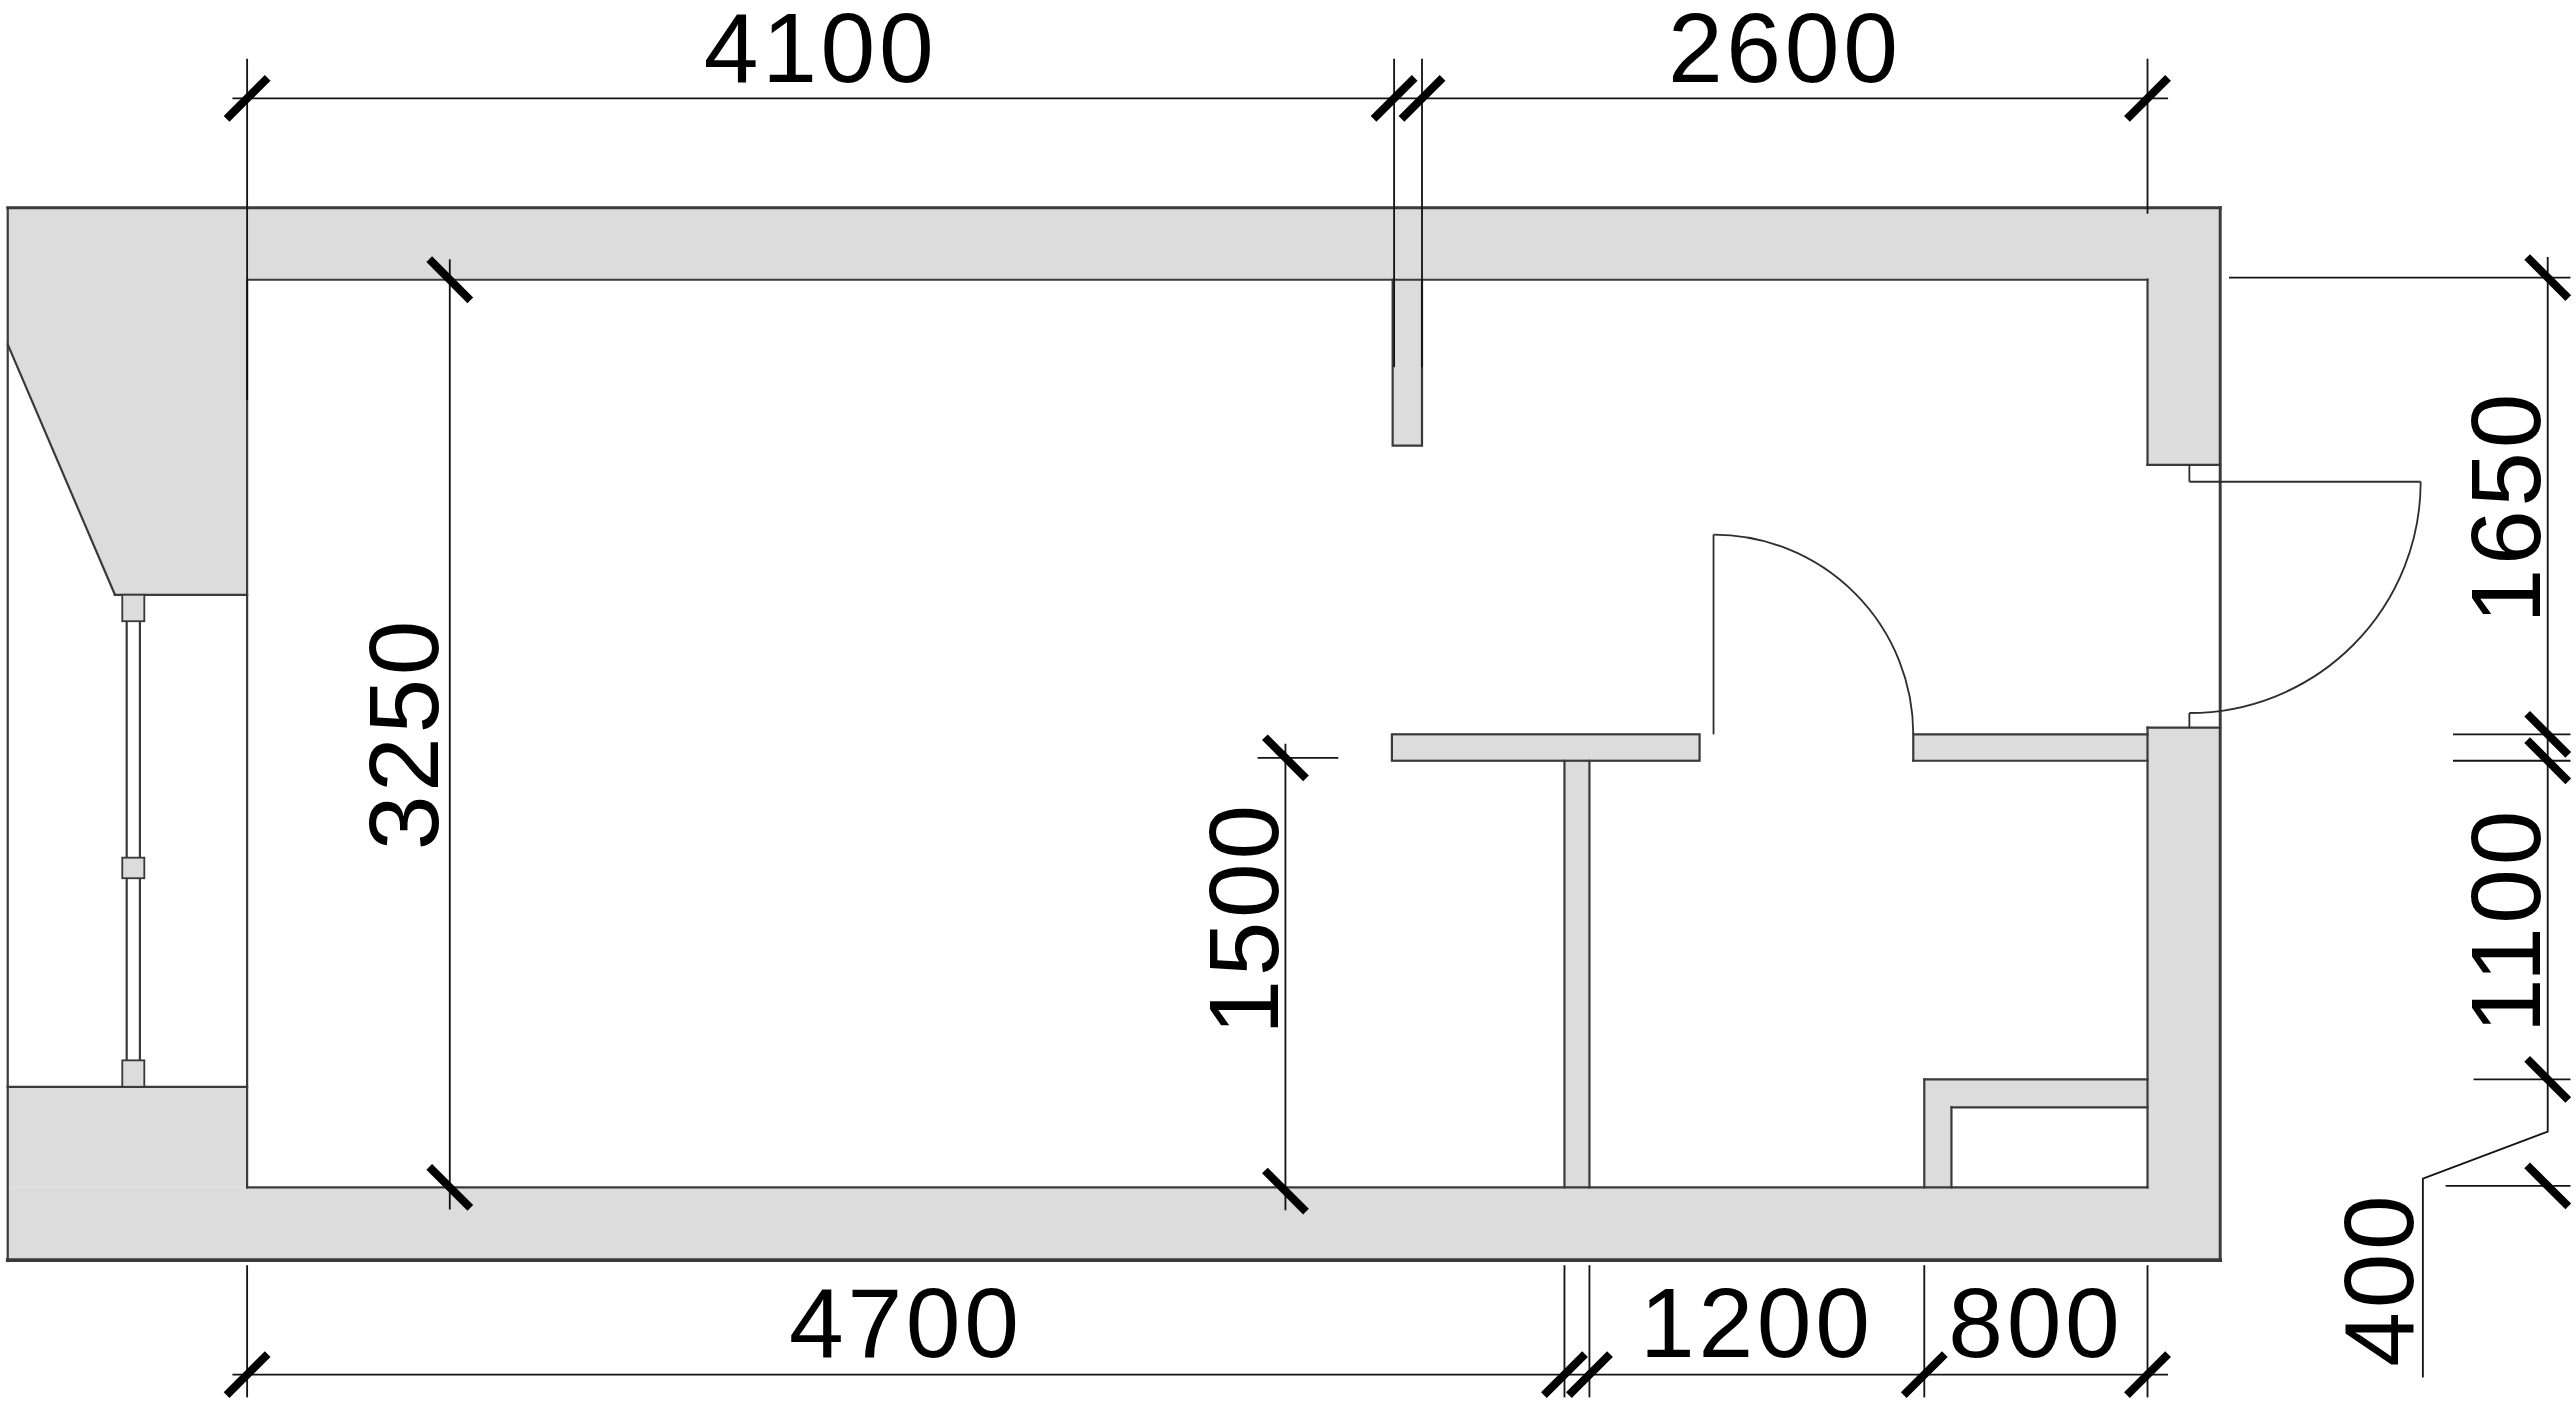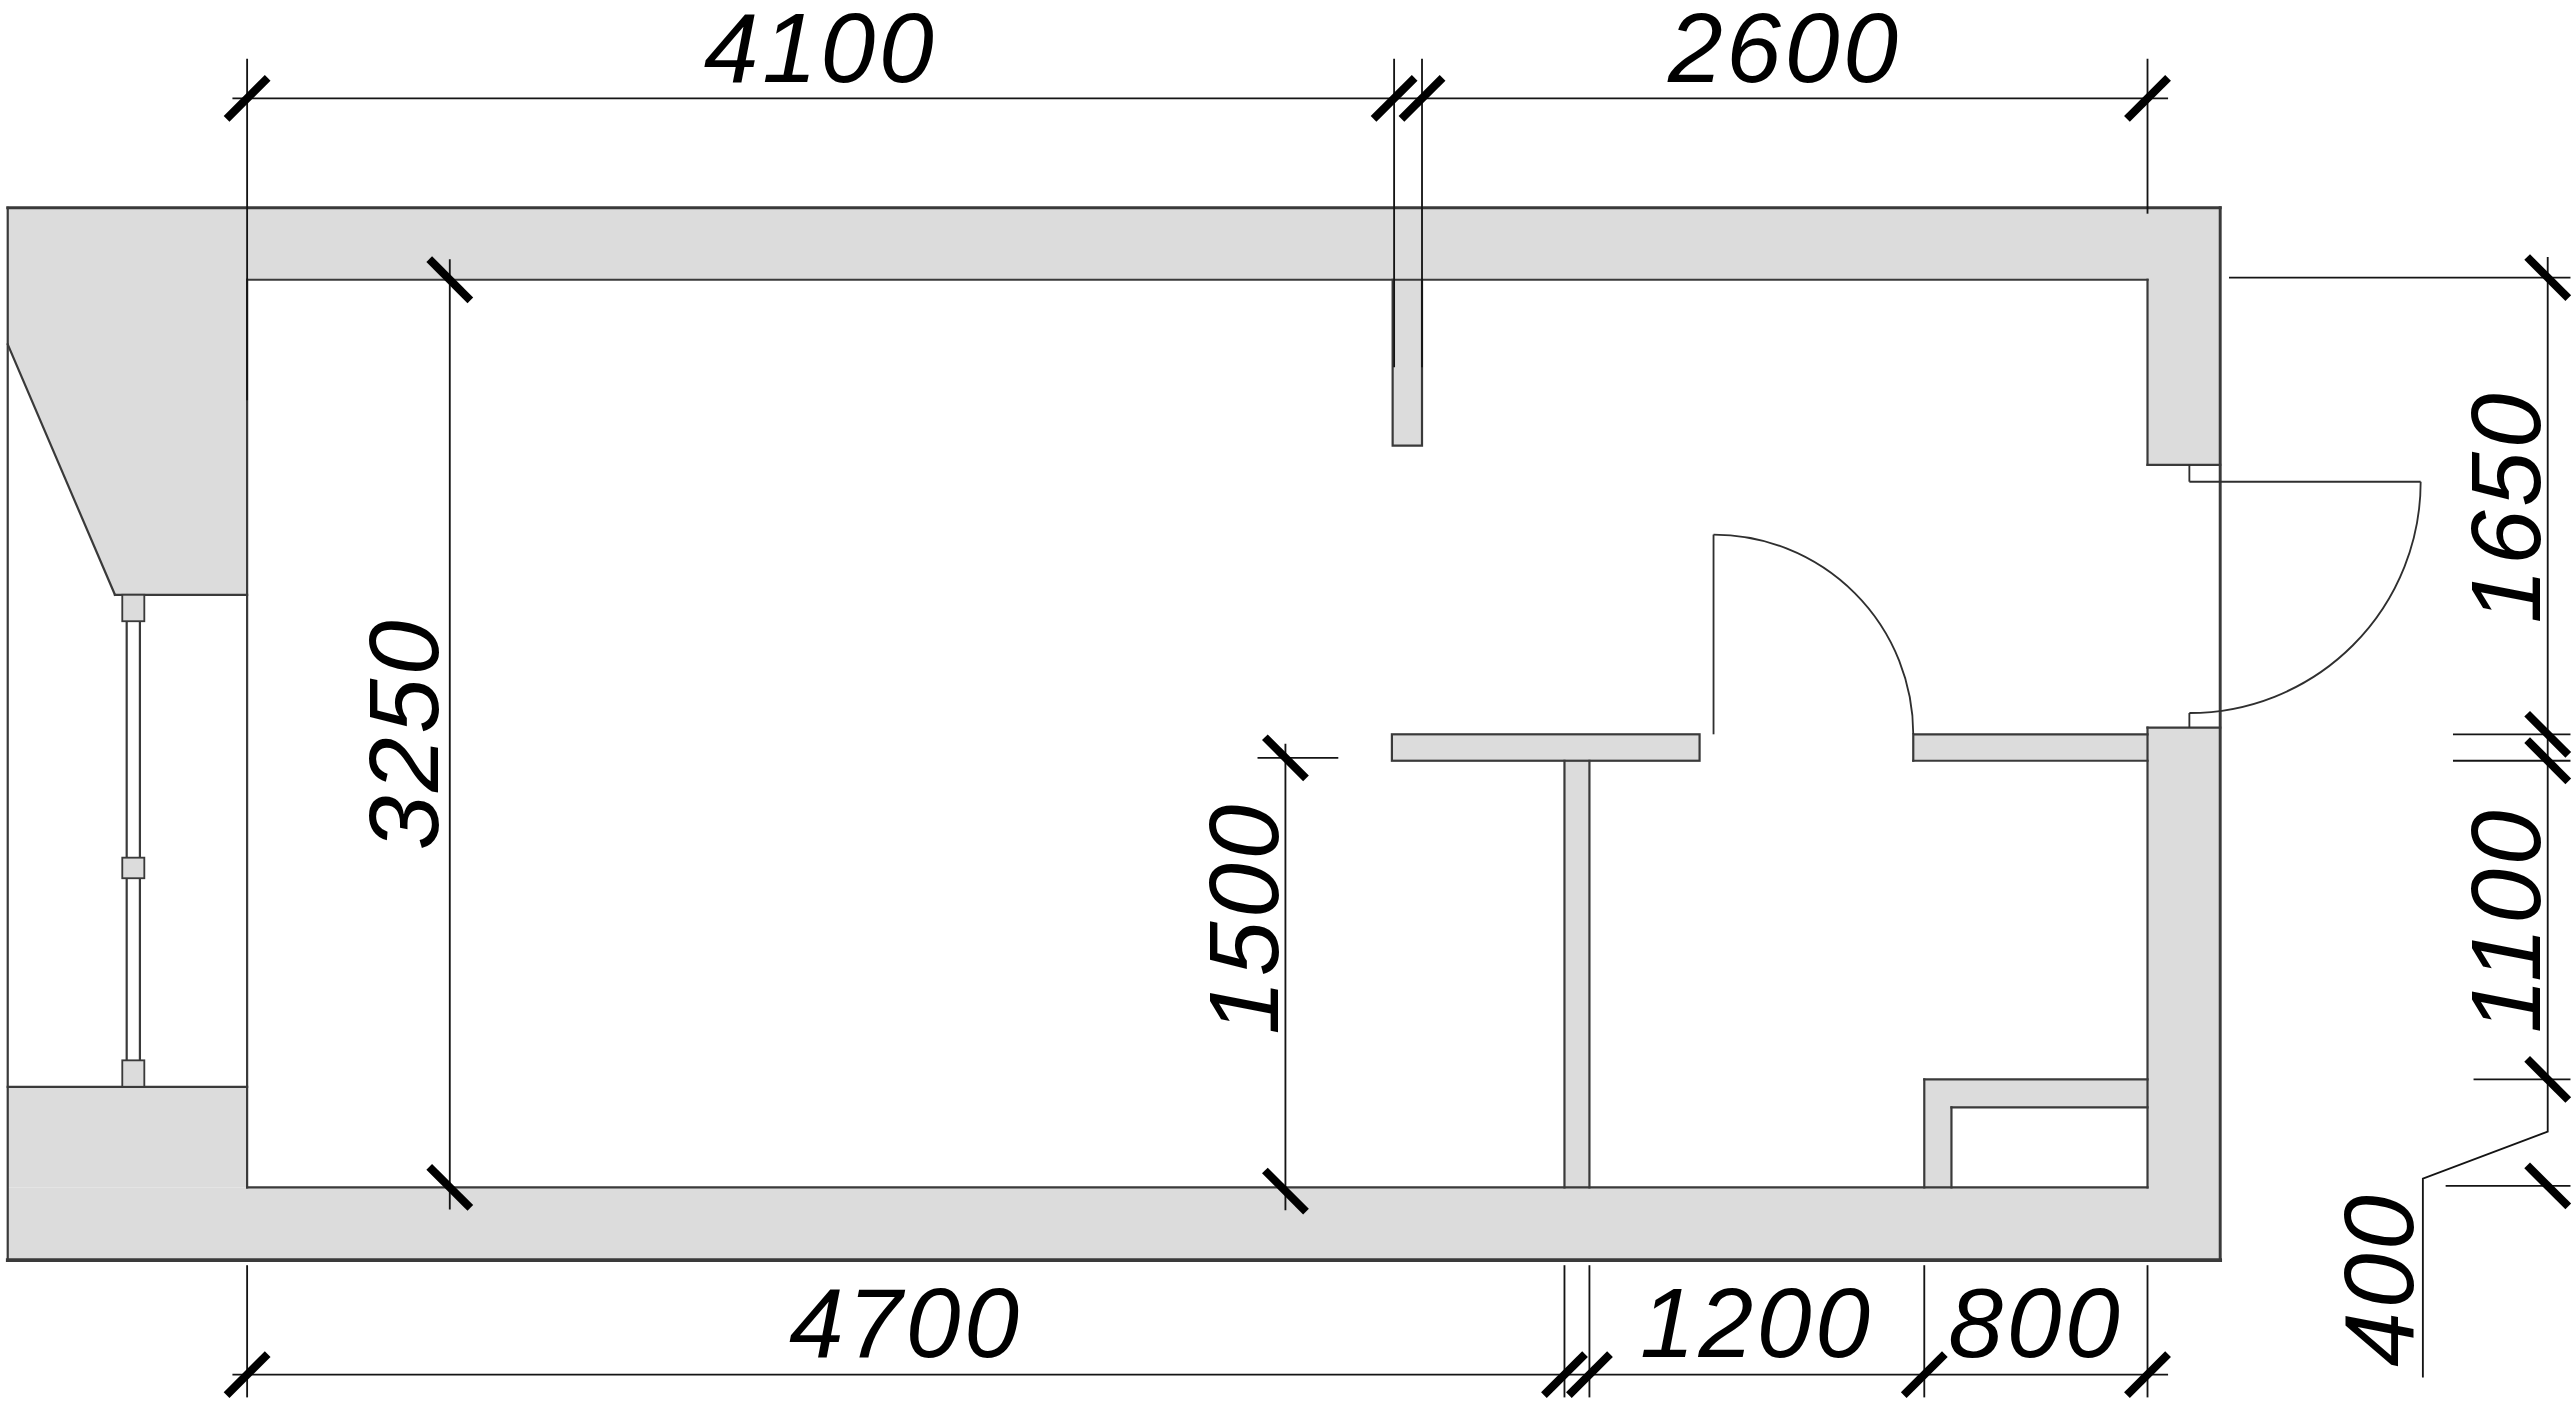--- a/index.html
+++ b/index.html
@@ -5,21 +5,20 @@
   html, body {
     margin: 0;
     padding: 0;
     background: #ffffff;
   }
   .plan-wrap {
     width: 2576px;
     height: 1404px;
     background: #ffffff;
     overflow: hidden;
-    font-style: italic;
   }
   svg { display: block; }
   .dim-text {
     font-family: "Liberation Sans", "DejaVu Sans", sans-serif;
     font-size: 134px;
     font-weight: 400;
     letter-spacing: 5px;
     fill: #000000;
   }
 </style>

